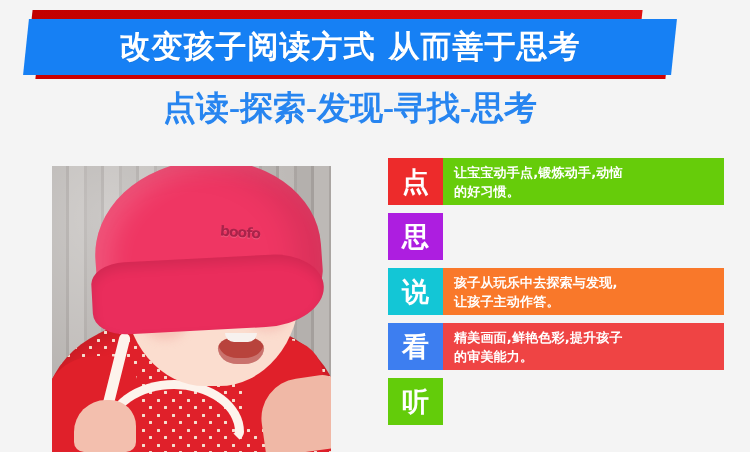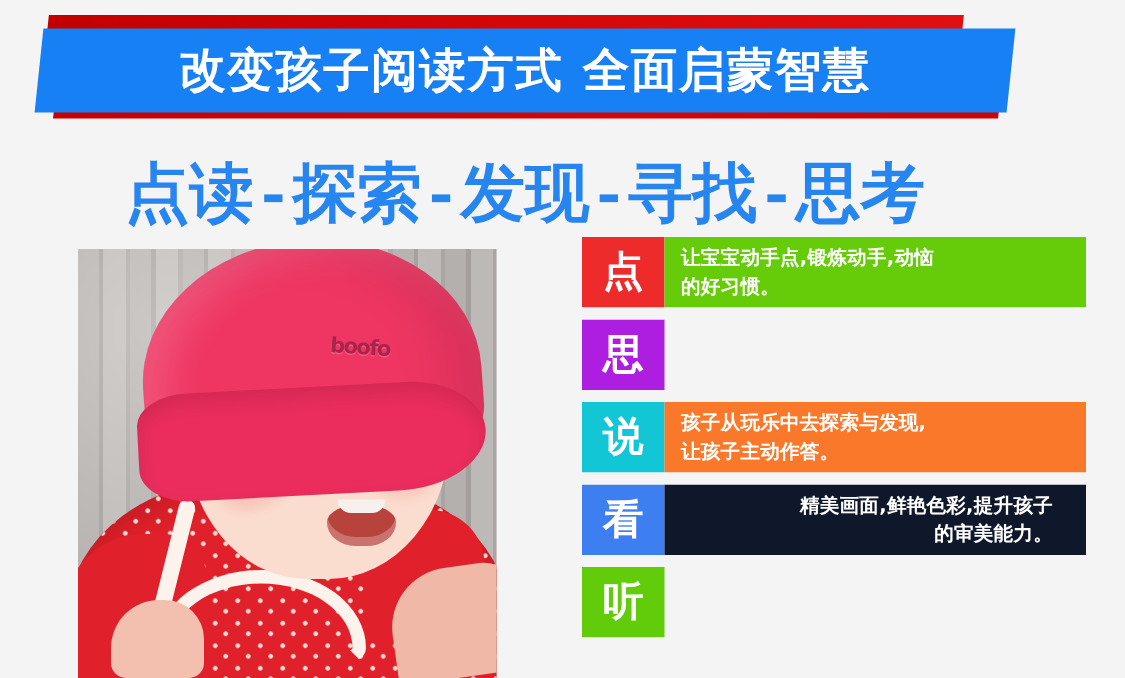--- a/index.html
+++ b/index.html
@@ -68,29 +68,29 @@
   }
   .banner-title .gap {
     display: inline-block;
     width: 13px;
   }
 
   
   #subtitle {
     position: absolute;
     left: 0;
-    top: 100px;
+    top: 86px;
     width: 700px;
     text-align: center;
     color: #2785f0;
-    font-size: 43px;
+    font-size: 33px;
     font-weight: bold;
     letter-spacing: 0px;
     white-space: nowrap;
-    font-family: Liberation Mono, monospace;
+    font-family: Liberation Serif, serif;
   }
 
   
   #photo {
     position: absolute;
     left: 52px;
     top: 166px;
     width: 279px;
     height: 286px;
     overflow: hidden;
@@ -379,21 +379,21 @@
 </head>
 <body style="background: rgb(244, 244, 244);">
 
 <div id="banner">
   <div class="banner-red-top"></div>
   <div class="banner-red-bottom"></div>
   <div class="banner-blue" style="background: rgb(22, 128, 244);"></div>
   <div class="banner-title" style="color: rgb(255, 255, 255);">
     <span>改变孩子阅读方式</span>
     <span class="gap"></span>
-    <span>全面启蒙智慧</span>
+    <span>从而善于思考</span>
   </div>
 </div>
 
 <div id="subtitle" style="color: rgb(39, 133, 240);">点读-探索-发现-寻找-思考</div>
 
 <div id="photo">
   <div class="bg-wall"></div>
   <div class="bg-wall-light"></div>
   <div class="floor"></div>
 
@@ -442,21 +442,21 @@
   <div class="feature-row">
     <div class="feature-badge" style="background: rgb(19, 198, 214);">说</div>
     <div class="feature-body" style="background: rgb(249, 120, 42);">
       <span>孩子从玩乐中去探索与发现,</span>
       <span>让孩子主动作答。</span>
     </div>
   </div>
 
   <div class="feature-row">
     <div class="feature-badge" style="background: rgb(61, 126, 240);">看</div>
-    <div class="feature-body" style="background: #0f172a; align-items: flex-end;">
+    <div class="feature-body" style="background: #ef4444;">
       <span>精美画面,鲜艳色彩,提升孩子</span>
       <span>的审美能力。</span>
     </div>
   </div>
 
   <div class="feature-row">
     <div class="feature-badge" style="background: rgb(99, 204, 10);">听</div>
   </div>
 
 </div>

